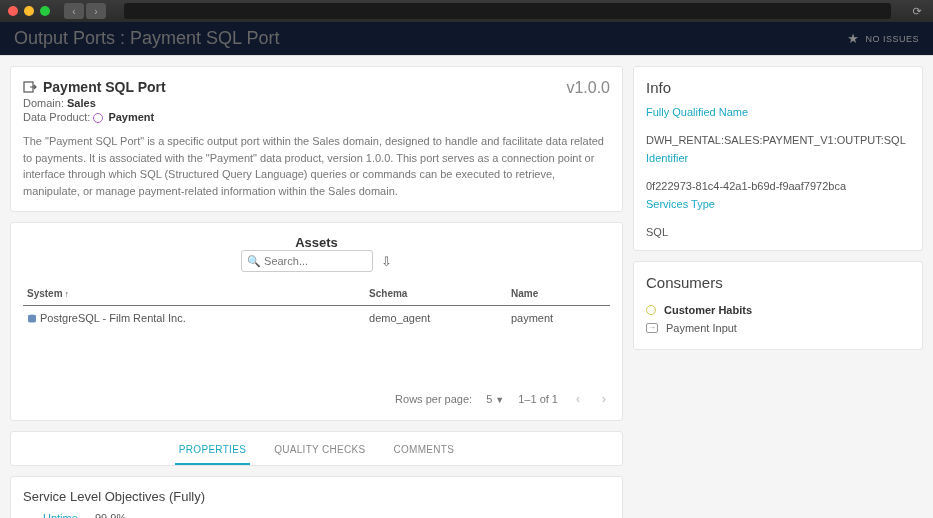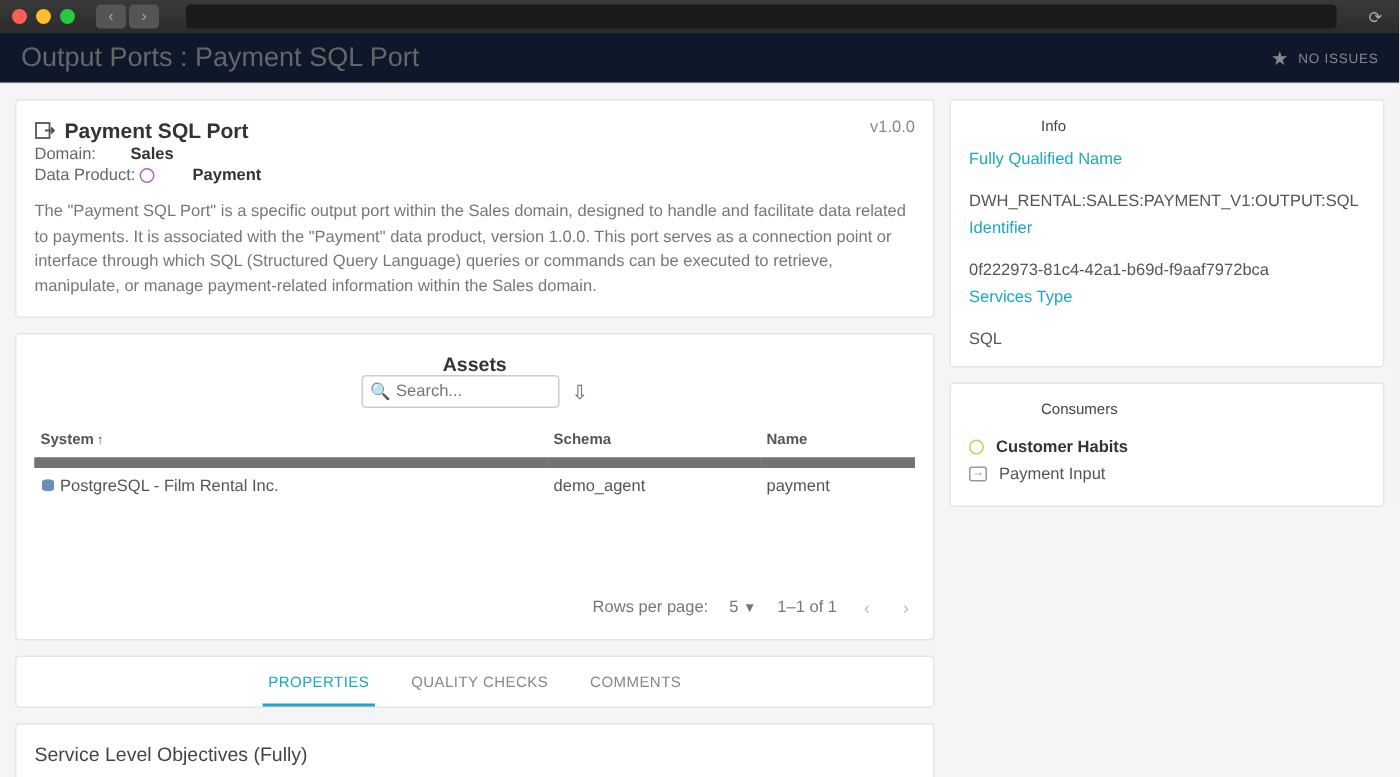--- a/index.html
+++ b/index.html
@@ -15,47 +15,47 @@
 .topbar { display: flex; align-items: center; justify-content: space-between; padding: 6px 14px; background: #0f172a; border-bottom: 1px solid #e0e0e0; }
 .page-title { font-size: 18px; color: #666; font-weight: 400; }
 .issues { display: flex; align-items: center; gap: 6px; font-size: 9px; color: #888; letter-spacing: 0.5px; }
 .content { display: flex; gap: 10px; padding: 10px; }
 .left { flex: 1; display: flex; flex-direction: column; gap: 10px; min-width: 0; }
 .right { width: 290px; display: flex; flex-direction: column; gap: 10px; }
 .card { background: #fff; border: 1px solid #e5e5e5; border-radius: 3px; padding: 12px; }
 .hdr-row { display: flex; justify-content: space-between; align-items: flex-start; }
 .port-title { font-size: 14px; font-weight: 600; color: #333; display: flex; align-items: center; gap: 6px; }
 .port-icon { width: 14px; height: 14px; display: inline-flex; align-items: center; justify-content: center; }
-.version { font-size: 11px; color: #888; }
+.version { font-size: 16px; color: #888; }
 .meta-line { font-size: 11px; color: #666; margin-top: 2px; }
-.meta-line b { color: #333; font-weight: 600; margin-left: 20px; }
+.meta-line b { color: #333; font-weight: 600; }
 .product-dot { display: inline-block; width: 10px; height: 10px; border: 1.5px solid #b060d0; border-radius: 50%; vertical-align: middle; margin-right: 2px; }
 .desc { font-size: 11px; color: #777; line-height: 1.5; margin-top: 10px; }
 .assets-header { display: flex; justify-content: space-between; align-items: center; flex-direction: column; }
 .assets-title { font-size: 13px; font-weight: 600; color: #333; }
 .search-row { display: flex; align-items: center; gap: 8px; }
 .search-box { position: relative; }
 .search-input { width: 132px; padding: 4px 22px 4px 22px; border: 1px solid #ccc; border-radius: 3px; font-size: 11px; color: #666; }
 .search-icon { position: absolute; left: 6px; top: 50%; transform: translateY(-50%); color: #888; font-size: 11px; }
 .dl { color: #666; font-size: 13px; }
 .tbl { width: 100%; margin-top: 10px; border-collapse: collapse; }
-.tbl th { text-align: left; font-size: 10px; color: #555; font-weight: 600; padding: 6px 4px; border-bottom: 7px solid #737373; }
+.tbl th { text-align: left; font-size: 10px; color: #555; font-weight: 600; padding: 6px 4px; border-bottom: 1px solid #737373; }
 .tbl td { font-size: 11px; color: #555; padding: 6px 4px; }
 .sort { font-size: 9px; margin-left: 2px; }
 .db-icon { width: 10px; height: 10px; display: inline-block; margin-right: 3px; vertical-align: middle; }
 .pager { display: flex; justify-content: flex-end; align-items: center; gap: 14px; font-size: 11px; color: #777; margin-top: 60px; }
 .pager-btn { color: #bbb; padding: 2px 4px; font-size: 12px; }
 .tabs { display: flex; justify-content: center; gap: 20px; background: #fff; border: 1px solid #e5e5e5; border-radius: 3px; padding: 8px 0 0; }
 .tab { font-size: 10px; color: #888; padding: 4px 4px 8px; letter-spacing: 0.3px; }
 .tab.active { color: #1ba8c4; border-bottom: 2px solid #1ba8c4; }
 .slo-title { font-size: 13px; color: #444; font-weight: 500; margin-bottom: 8px; }
 .slo-row { display: flex; gap: 12px; font-size: 11px; margin-bottom: 3px; }
 .slo-label { color: #1ba8c4; width: 60px; padding-left: 20px; }
 .slo-val { color: #555; }
-.info-title { font-size: 10px; font-weight: 500; color: #444; margin-bottom: 10px; margin-left: 48px; }
+.info-title { font-size: 15px; font-weight: 500; color: #444; margin-bottom: 10px; }
 .info-lbl { font-size: 11px; color: #1ba8c4; margin-top: 6px; }
 .info-val { font-size: 11px; color: #555; margin-top: 16px; word-break: break-all; }
 .consumer-item { display: flex; align-items: center; gap: 8px; font-size: 11px; padding: 3px 0; }
 .cons-dot { width: 10px; height: 10px; border: 1.5px solid #d4c850; border-radius: 50%; }
 .cons-in { width: 12px; height: 10px; border: 1px solid #999; border-radius: 2px; position: relative; }
 .cons-in:after { content: "→"; font-size: 8px; position: absolute; left: 1px; top: -2px; color: #888; }
 .cons-txt { color: #555; }
 .cons-txt.b { font-weight: 600; color: #333; }
 </style>
 </head>

